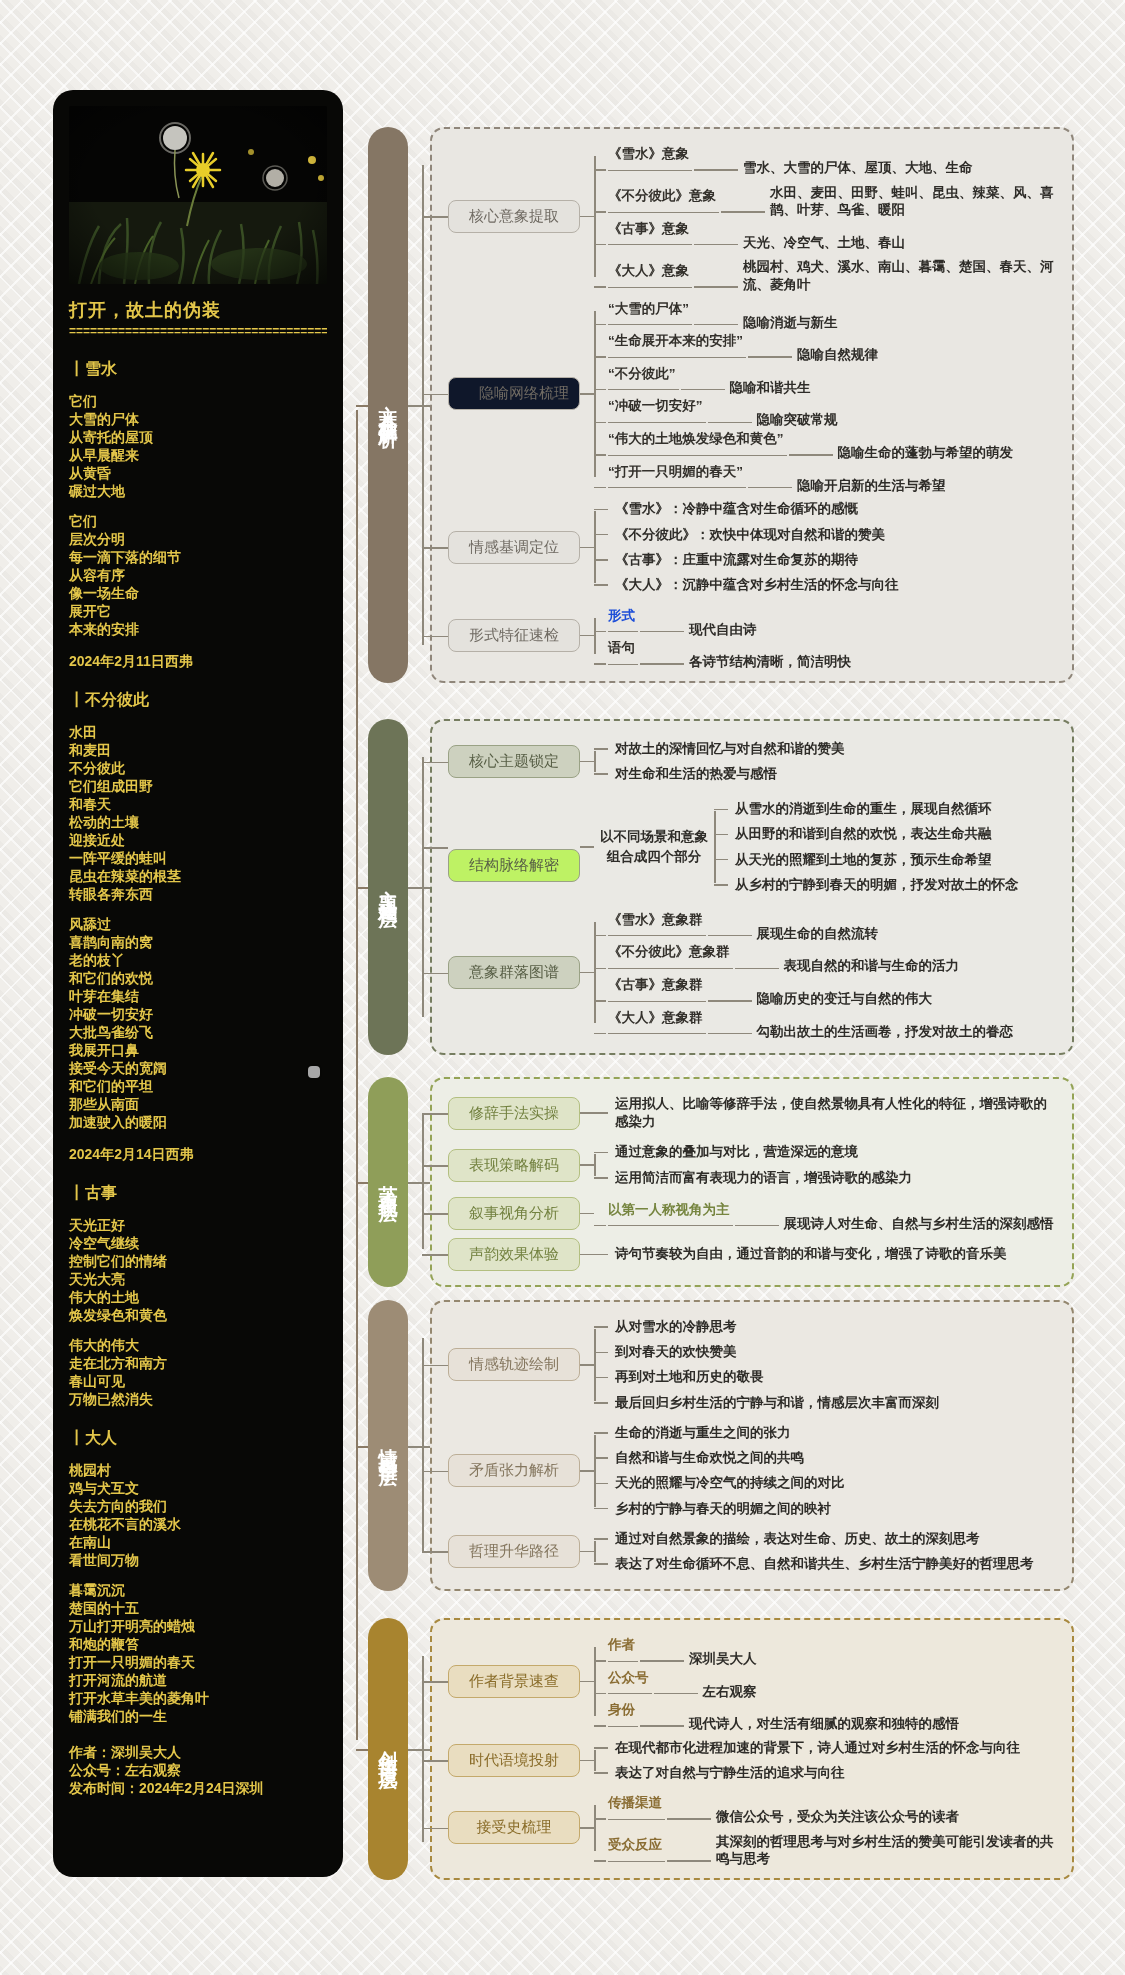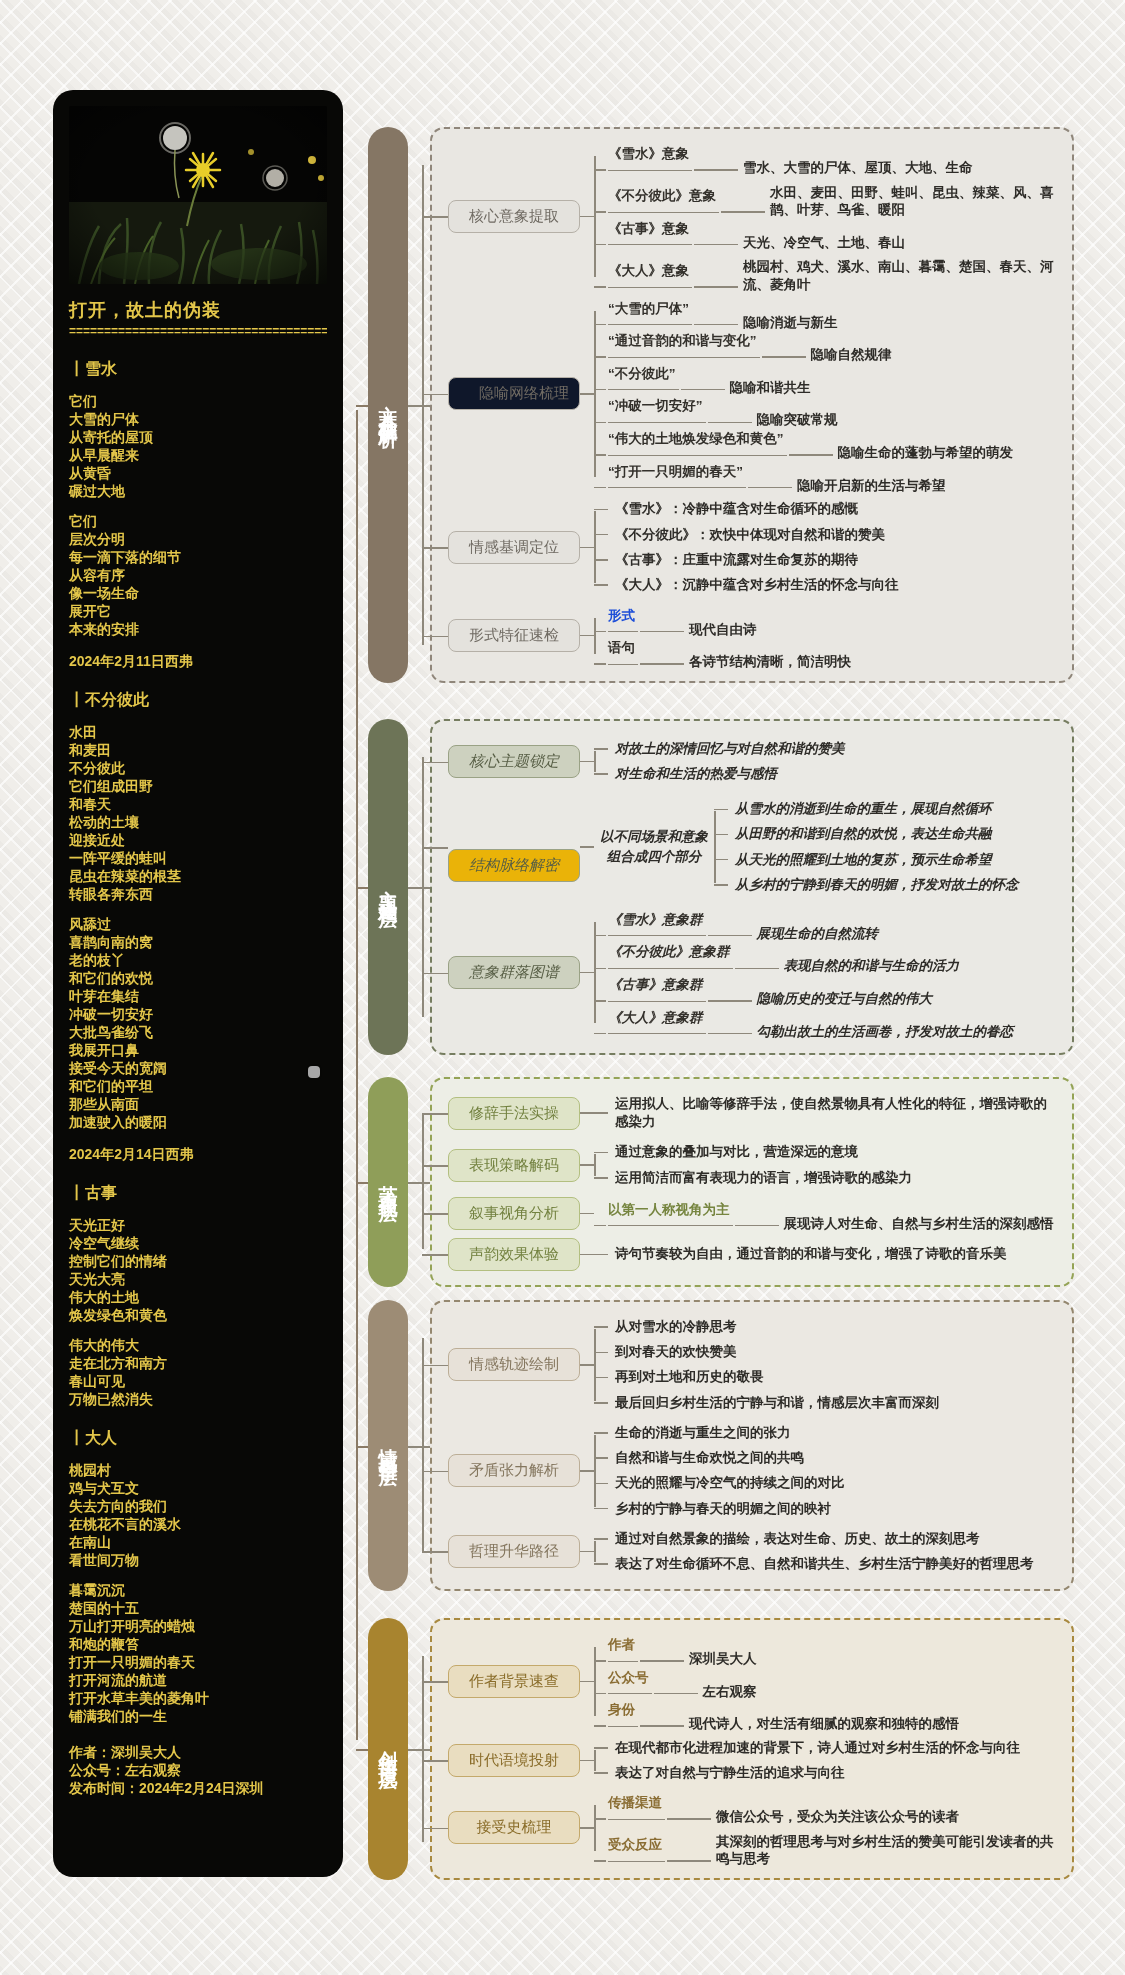--- a/index.html
+++ b/index.html
@@ -253,21 +253,21 @@
             <div class="node-row">
               <div class="node-box" style="background: #0f172a; border-color: rgb(181, 176, 167); color: rgb(111, 106, 98); text-align: right;">隐喻网络梳理</div>
               <div class="node-link"></div>
               <div class="kids multi">
                 <div class="pair">
                   <span class="key" style="color: rgb(51, 48, 43); border-bottom: 1.5px solid rgb(142, 136, 123);">“大雪的尸体”</span>
                   <span class="pline"></span>
                   <span class="val">隐喻消逝与新生</span>
                 </div>
                 <div class="pair">
-                  <span class="key" style="color: rgb(51, 48, 43); border-bottom: 1.5px solid rgb(142, 136, 123);">“通过音韵的和谐与变化”</span>
+                  <span class="key" style="color: rgb(51, 48, 43); border-bottom: 1.5px solid rgb(142, 136, 123);">“生命展开本来的安排”</span>
                   <span class="pline"></span>
                   <span class="val">隐喻自然规律</span>
                 </div>
                 <div class="pair">
                   <span class="key" style="color: rgb(51, 48, 43); border-bottom: 1.5px solid rgb(142, 136, 123);">“不分彼此”</span>
                   <span class="pline"></span>
                   <span class="val">隐喻和谐共生</span>
                 </div>
                 <div class="pair">
                   <span class="key" style="color: rgb(51, 48, 43); border-bottom: 1.5px solid rgb(142, 136, 123);">“冲破一切安好”</span>
@@ -320,36 +320,36 @@
                 </div>
               </div>
             </div>
           </div>
         </div>
       </div>
       <div class="branch b2">
         <div class="bar" style="background: rgb(109, 116, 87);">
           <span>主题建构层</span>
         </div>
-        <div class="group" style="border-color: rgb(118, 125, 96); background: rgb(234, 233, 228); font-style: italic;">
+        <div class="group" style="border-color: rgb(118, 125, 96); background: rgb(234, 233, 228);">
           <div class="nodes">
             <div class="node-row">
               <div class="node-box" style="background: rgb(205, 209, 191); border-color: rgb(154, 162, 133); color: rgb(87, 94, 69);">核心主题锁定</div>
               <div class="node-link"></div>
               <div class="kids multi">
                 <div class="leaf">
                   <span>对故土的深情回忆与对自然和谐的赞美</span>
                 </div>
                 <div class="leaf">
                   <span>对生命和生活的热爱与感悟</span>
                 </div>
               </div>
             </div>
             <div class="node-row">
-              <div class="node-box" style="background: #eab308; border-color: rgb(154, 162, 133); color: rgb(87, 94, 69); margin-top: 36px;">结构脉络解密</div>
+              <div class="node-box" style="background: #bef264; border-color: rgb(154, 162, 133); color: rgb(87, 94, 69); margin-top: 36px;">结构脉络解密</div>
               <div class="node-link"></div>
               <div class="kids">
                 <div class="midgroup">
                   <div class="mid">以不同场景和意象
 组合成四个部分</div>
                   <div class="kids multi">
                     <div class="leaf">
                       <span>从雪水的消逝到生命的重生，展现自然循环</span>
                     </div>
                     <div class="leaf">

